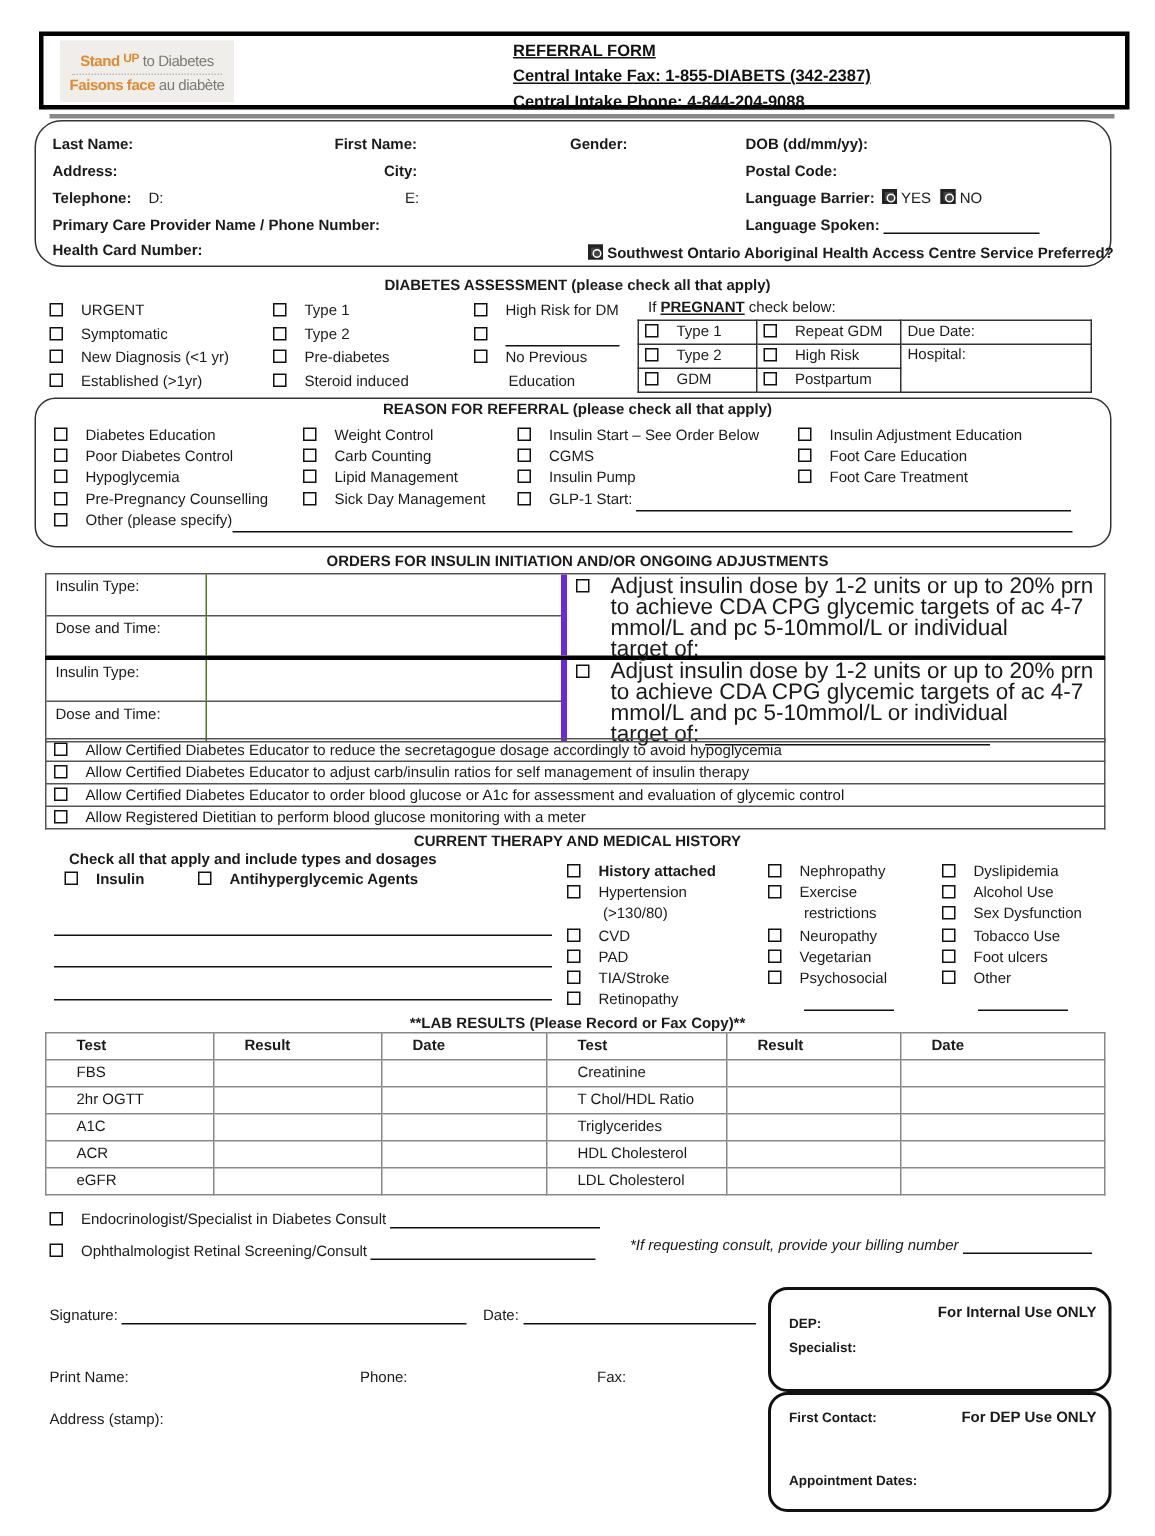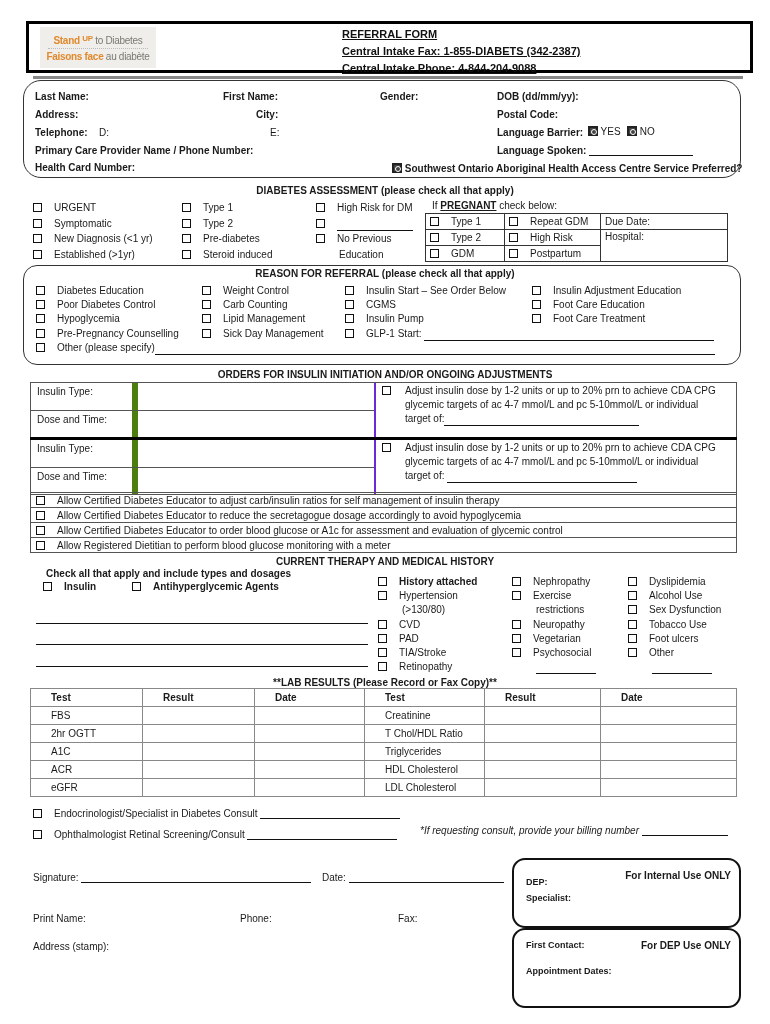--- a/index.html
+++ b/index.html
@@ -36,23 +36,23 @@
 
   
   #referral-box { left: 23px; top: 265px; width: 718px; height: 100px; border: 1.5px solid #333; border-radius: 14px; }
 
   
   #orders { left: 30px; top: 382px; width: 707px; }
   .order-block { display: flex; height: 55px; border-left: 1px solid #555; border-right: 1px solid #555; }
   .order-left { width: 343px; display: flex; flex-direction: column; }
   .order-row { display: flex; flex: 1; border-bottom: 1px solid #555; }
   .order-row:last-child { border-bottom: none; }
-  .order-label { width: 107px; border-right: 6px solid #4d7c0f; padding: 3px 6px; font-size: 10px; }
+  .order-label { width: 107px; border-right: 1px solid #4d7c0f; padding: 3px 6px; font-size: 10px; }
   .order-value { flex: 1; }
-  .order-right { flex: 1; border-left: 2px solid #6d28d9; padding: 1px 6px 0 6px; font-size: 10px; line-height: 14px; display: flex; }
+  .order-right { flex: 1; border-left: 4px solid #6d28d9; padding: 1px 6px 0 6px; font-size: 15px; line-height: 14px; display: flex; }
   .order-right .cb { margin-right: 14px; margin-top: 2px; flex-shrink: 0; }
 
   #allow-table { left: 30px; top: 492px; width: 707px; border-collapse: collapse; font-size: 10px; }
   #allow-table td { border: 1px solid #555; height: 15px; padding: 0 5px; white-space: nowrap; }
   #allow-table .cb { margin-right: 12px; }
 
   
   #lab-table { left: 30px; top: 688px; width: 707px; border-collapse: collapse; font-size: 10px; }
   #lab-table td { border: 1px solid #888; height: 18px; padding: 0 20px; }
   #lab-table tr.hdr td { font-weight: bold; }
@@ -205,24 +205,24 @@
     <div class="order-right">
       <span class="cb"></span>
       <div><span>Adjust insulin dose by 1-2 units or up to 20% prn to achieve CDA CPG glycemic targets of  ac 4-7 mmol/L  and  pc 5-10mmol/L or individual</span><br><span>target of:</span> <span class="uline" style="width:190px"></span></div>
     </div>
   </div>
 </div>
 
 <table id="allow-table" class="abs">
   <tbody>
       <tr>
+        <td><span class="cb"></span><span>Allow Certified Diabetes Educator to reduce the secretagogue dosage accordingly to avoid hypoglycemia</span></td>
+      </tr>
+  <tr>
         <td><span class="cb"></span><span>Allow Certified Diabetes Educator to adjust carb/insulin ratios for self management of insulin therapy</span></td>
-      </tr>
-  <tr>
-        <td><span class="cb"></span><span>Allow Certified Diabetes Educator to reduce the secretagogue dosage accordingly to avoid hypoglycemia</span></td>
       </tr>
   <tr>
         <td><span class="cb"></span><span>Allow Certified Diabetes Educator to order blood glucose or A1c for assessment and evaluation of glycemic control</span></td>
       </tr>
   <tr>
         <td><span class="cb"></span><span>Allow Registered Dietitian to perform blood glucose monitoring with a meter</span></td>
       </tr>
 </tbody>
   </table>
 
@@ -328,14 +328,14 @@
 <div class="abs item" style="left:33px;top:941px">Address (stamp):</div>
 
 <div id="internal-box" class="abs">
   <div class="box-head">For Internal Use ONLY</div>
   <div class="box-lbl" style="top:17px">DEP:</div>
   <div class="box-lbl" style="top:33px">Specialist:</div>
 </div>
 <div id="dep-box" class="abs">
   <div class="box-head">For DEP Use ONLY</div>
   <div class="box-lbl" style="top:10px">First Contact:</div>
-  <div class="box-lbl" style="top:36px">Appointment Dates:</div>
+  <div class="box-lbl" style="top:52px">Appointment Dates:</div>
 </div>
 
 </body></html>

